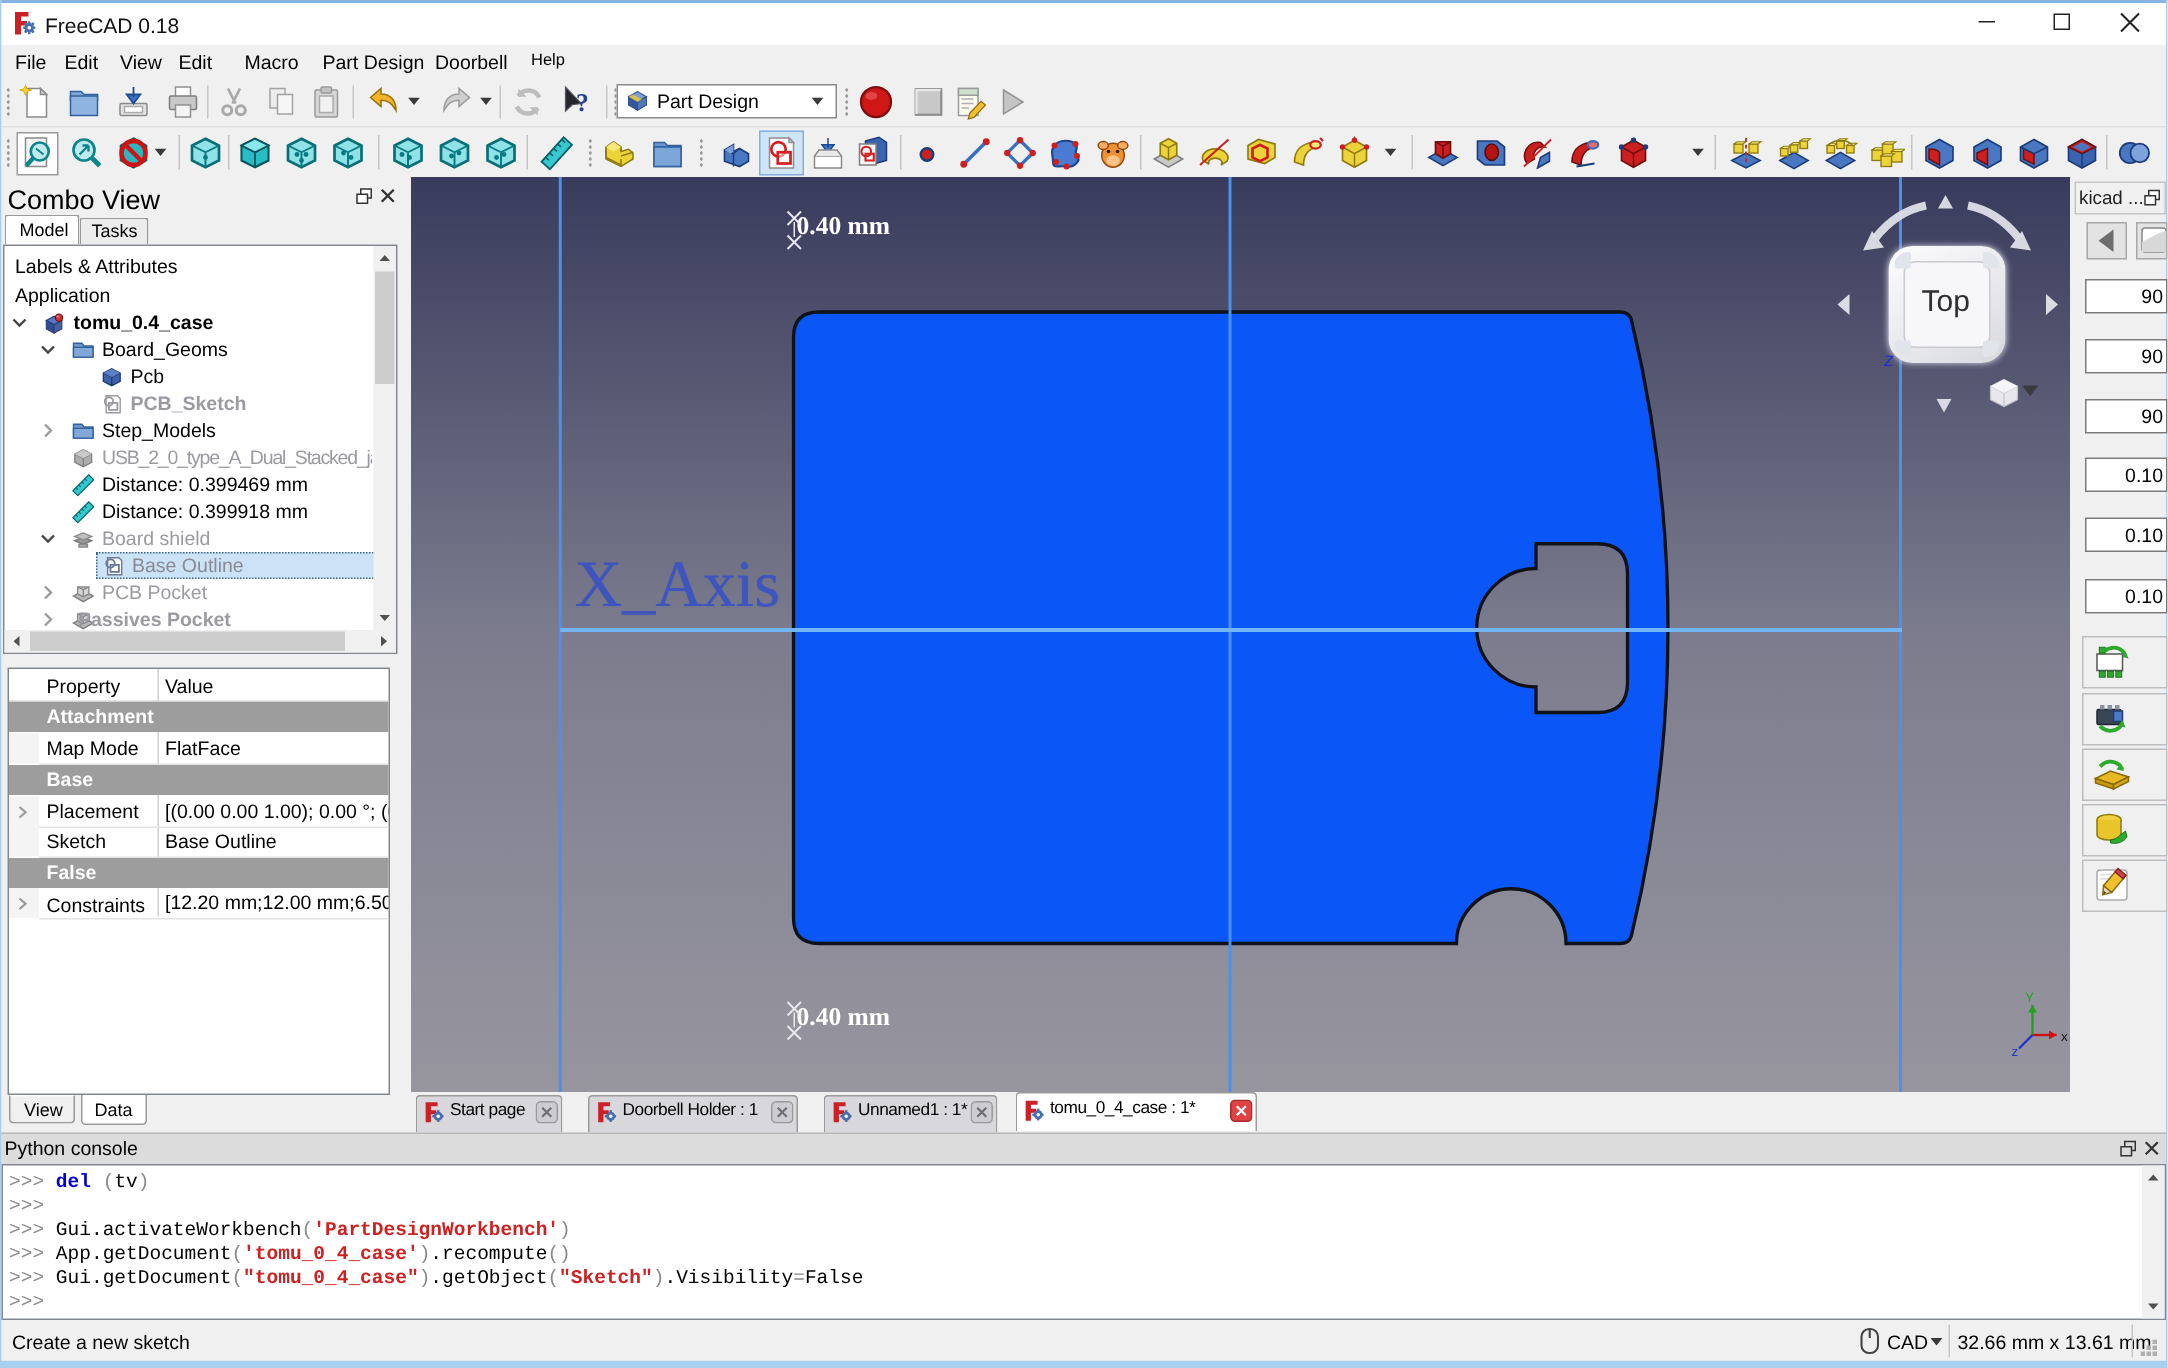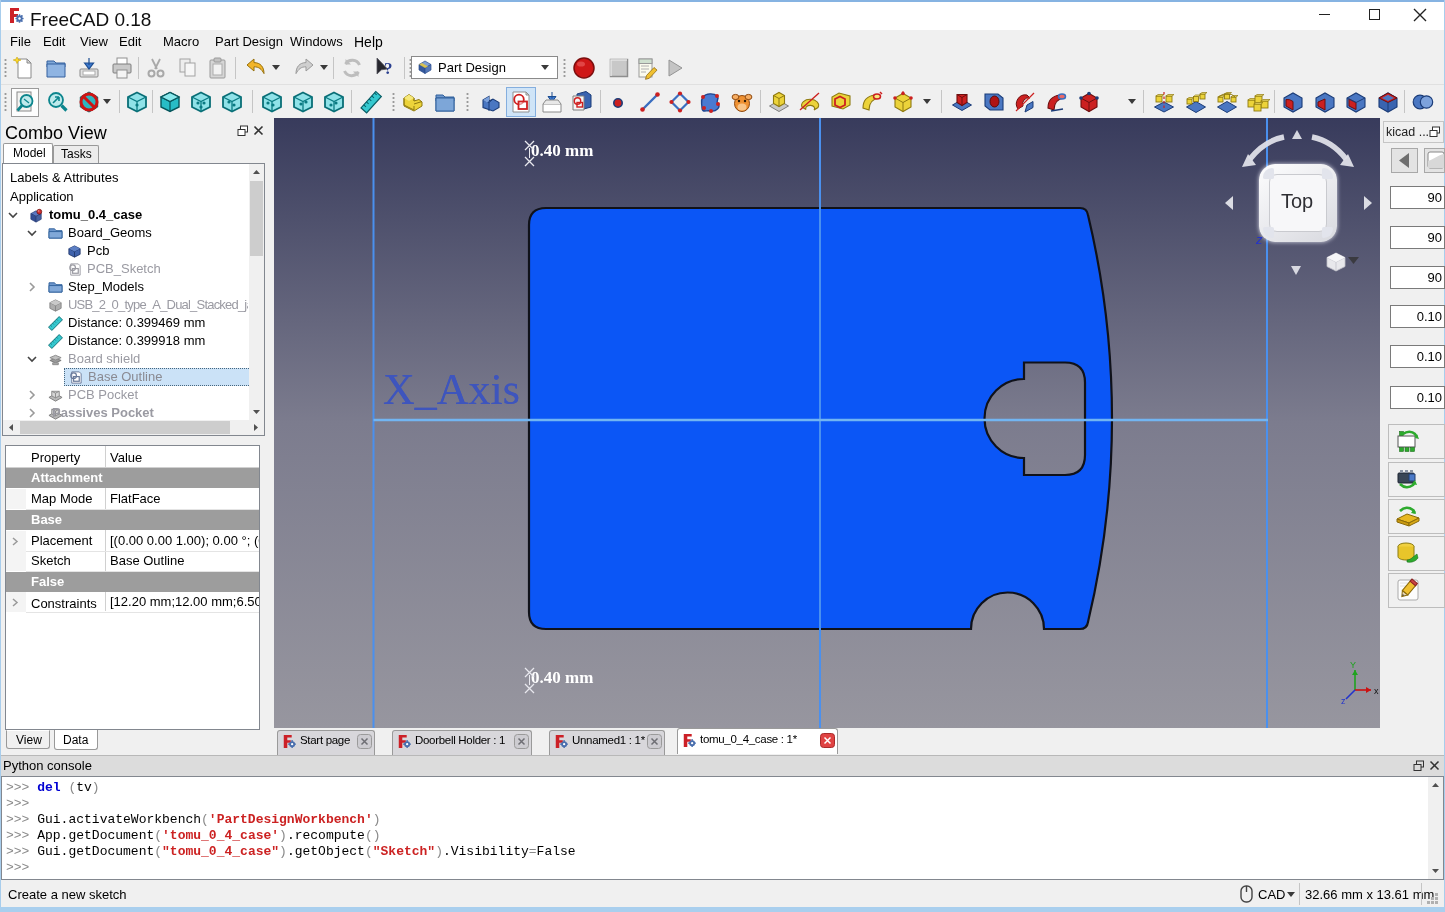--- a/index.html
+++ b/index.html
@@ -24,37 +24,37 @@
         <rect x="7.4" y="10.7" width="2" height="1.6" rx="0.5"></rect>
         <rect x="13.6" y="10.7" width="2" height="1.6" rx="0.5"></rect>
         <rect x="8.2" y="8.2" width="1.8" height="1.8" rx="0.5" transform="rotate(-45 9 9)"></rect>
         <rect x="13" y="8.2" width="1.8" height="1.8" rx="0.5" transform="rotate(45 14 9)"></rect>
         <rect x="8.2" y="13" width="1.8" height="1.8" rx="0.5" transform="rotate(45 9 14)"></rect>
         <rect x="13" y="13" width="1.8" height="1.8" rx="0.5" transform="rotate(-45 14 14)"></rect>
       </g>
       <circle cx="11.5" cy="11.5" r="1.2" fill="#fff"></circle>
     </svg>
   </div>
-<div class="a" style="left:30px;top:9px;font-size:19px;color:#101010">FreeCAD 0.18</div>
+<div class="a" style="left:30px;top:9px;font-size:14px;color:#101010">FreeCAD 0.18</div>
 <div class="a" style="left:1319px;top:14px;width:11px;height:1.4px;background:#222"></div>
 <div class="a" style="left:1369px;top:9px;width:11px;height:11px;border:1.4px solid #222"></div>
 <div class="a" style="left:1413px;top:8px;width:14px;height:14px">
     <svg width="14" height="14">
       <path d="M1 1L13 13M13 1L1 13" stroke="#222" stroke-width="1.4"></path>
     </svg>
   </div>
 <div class="a" style="left:1px;top:30px;width:1443px;height:23px;background:#f0f0f0"></div>
 <div class="a" style="left:10px;top:34px;font-size:13px">File</div>
 <div class="a" style="left:43px;top:34px;font-size:13px">Edit</div>
 <div class="a" style="left:80px;top:34px;font-size:13px">View</div>
 <div class="a" style="left:119px;top:34px;font-size:13px">Edit</div>
 <div class="a" style="left:163px;top:34px;font-size:13px">Macro</div>
 <div class="a" style="left:215px;top:34px;font-size:13px">Part Design</div>
-<div class="a" style="left:290px;top:34px;font-size:13px">Windows</div>
-<div class="a" style="left:354px;top:34px;font-size:14px">Help</div>
+<div class="a" style="left:290px;top:34px;font-size:13px">Doorbell</div>
+<div class="a" style="left:354px;top:34px;font-size:11px">Help</div>
 <div class="a" style="left:1px;top:53px;width:1443px;height:32px;background:#f0f0f0"></div>
 <div class="a" style="left:1px;top:85px;width:1443px;height:33px;background:#f0f0f0"></div>
 <div class="a" style="left:1px;top:84px;width:1443px;height:1px;background:#e0e0e0"></div>
 <div class="a" style="left:12px;top:56px;width:24px;height:24px">
     <svg width="24" height="24" viewBox="0 0 24 24">
       <path d="M6 3h9l4 4v15H6z" fill="#fff" stroke="#8a8a8a"></path>
       <path d="M15 3l4 4h-4z" fill="#d8d8d8" stroke="#8a8a8a"></path>
       <path d="M5 1l1.2 2.4L9 4l-2.8.9L5 7.5 4 4.9 1.2 4 4 3.2z" fill="#ffd92a" stroke="#c9a500" stroke-width="0.6"></path>
     </svg>
   </div>
@@ -586,21 +586,21 @@
     </svg>
   </div>
 <div class="a" style="left:87px;top:243px;font-size:13px;color:#000;font-weight:normal;white-space:nowrap;max-width:161px;overflow:hidden">Pcb</div>
 <div class="a" style="left:67px;top:262px">
     <svg width="15" height="15" viewBox="0 0 16 16">
       <path d="M4 2h8l2 2v10H4z" fill="#fff" stroke="#9a9aa2"></path>
       <circle cx="6" cy="6" r="3" fill="none" stroke="#9a9aa2" stroke-width="1.3"></circle>
       <rect x="6" y="7" width="6" height="5" fill="none" stroke="#9a9aa2" stroke-width="1.3"></rect>
     </svg>
   </div>
-<div class="a" style="left:87px;top:261px;font-size:13px;color:#9a9aa2;font-weight:normal;white-space:nowrap;max-width:161px;overflow:hidden">PCB_Sketch</div>
+<div class="a" style="left:87px;top:261px;font-size:13px;color:#9a9aa2;font-weight:bold;white-space:nowrap;max-width:161px;overflow:hidden">PCB_Sketch</div>
 <div class="a" style="left:29px;top:282px">
     <svg width="7" height="10">
       <path d="M1 1l4 4-4 4" stroke="#9a9a9a" stroke-width="1.6" fill="none"></path>
     </svg>
   </div>
 <div class="a" style="left:48px;top:280px">
     <svg width="15" height="13" viewBox="0 0 16 14">
       <path d="M1 3h6l1.5 2H15v8H1z" fill="#6d96cc" stroke="#31619c"></path>
       <path d="M1 6h14v7H1z" fill="#81a8d8" stroke="#31619c"></path>
     </svg>

